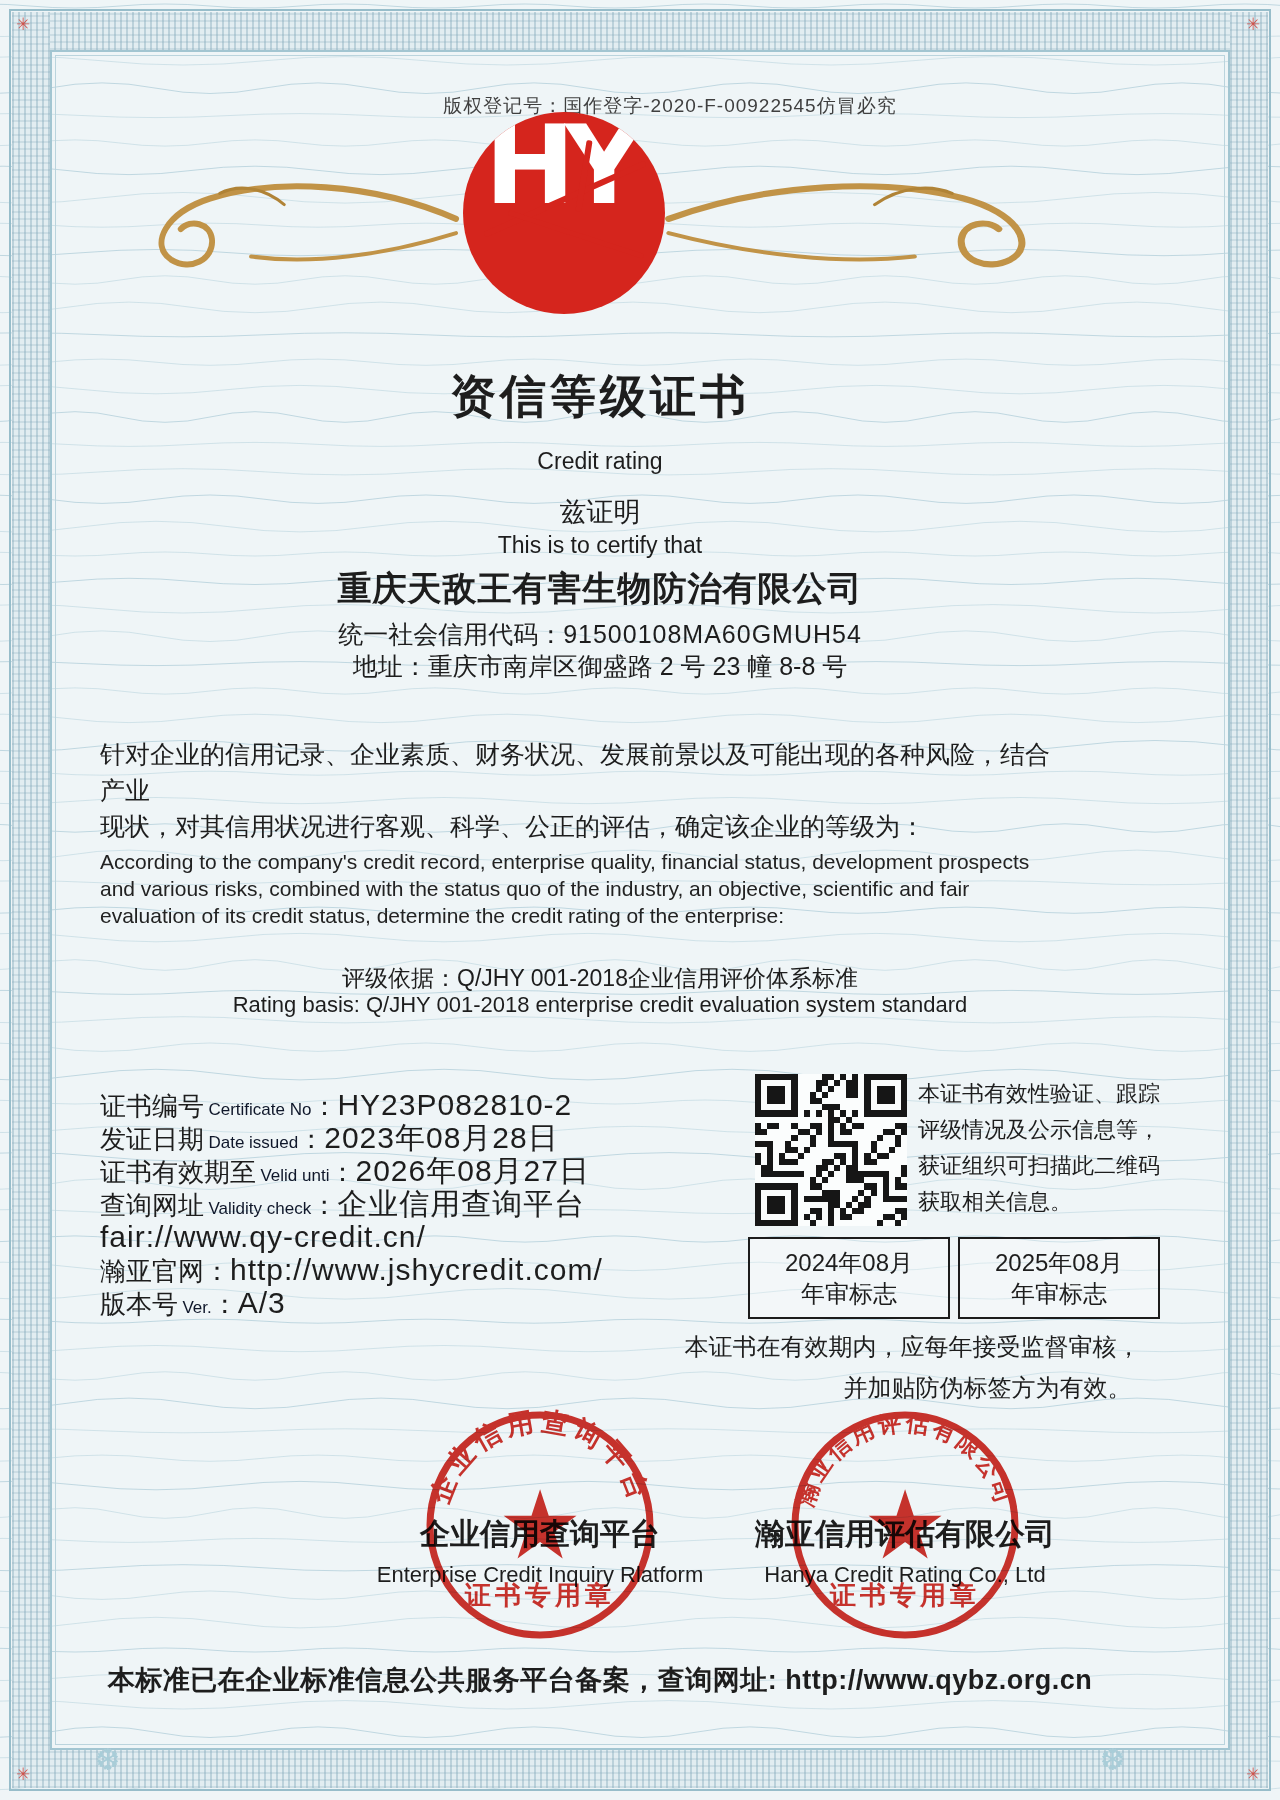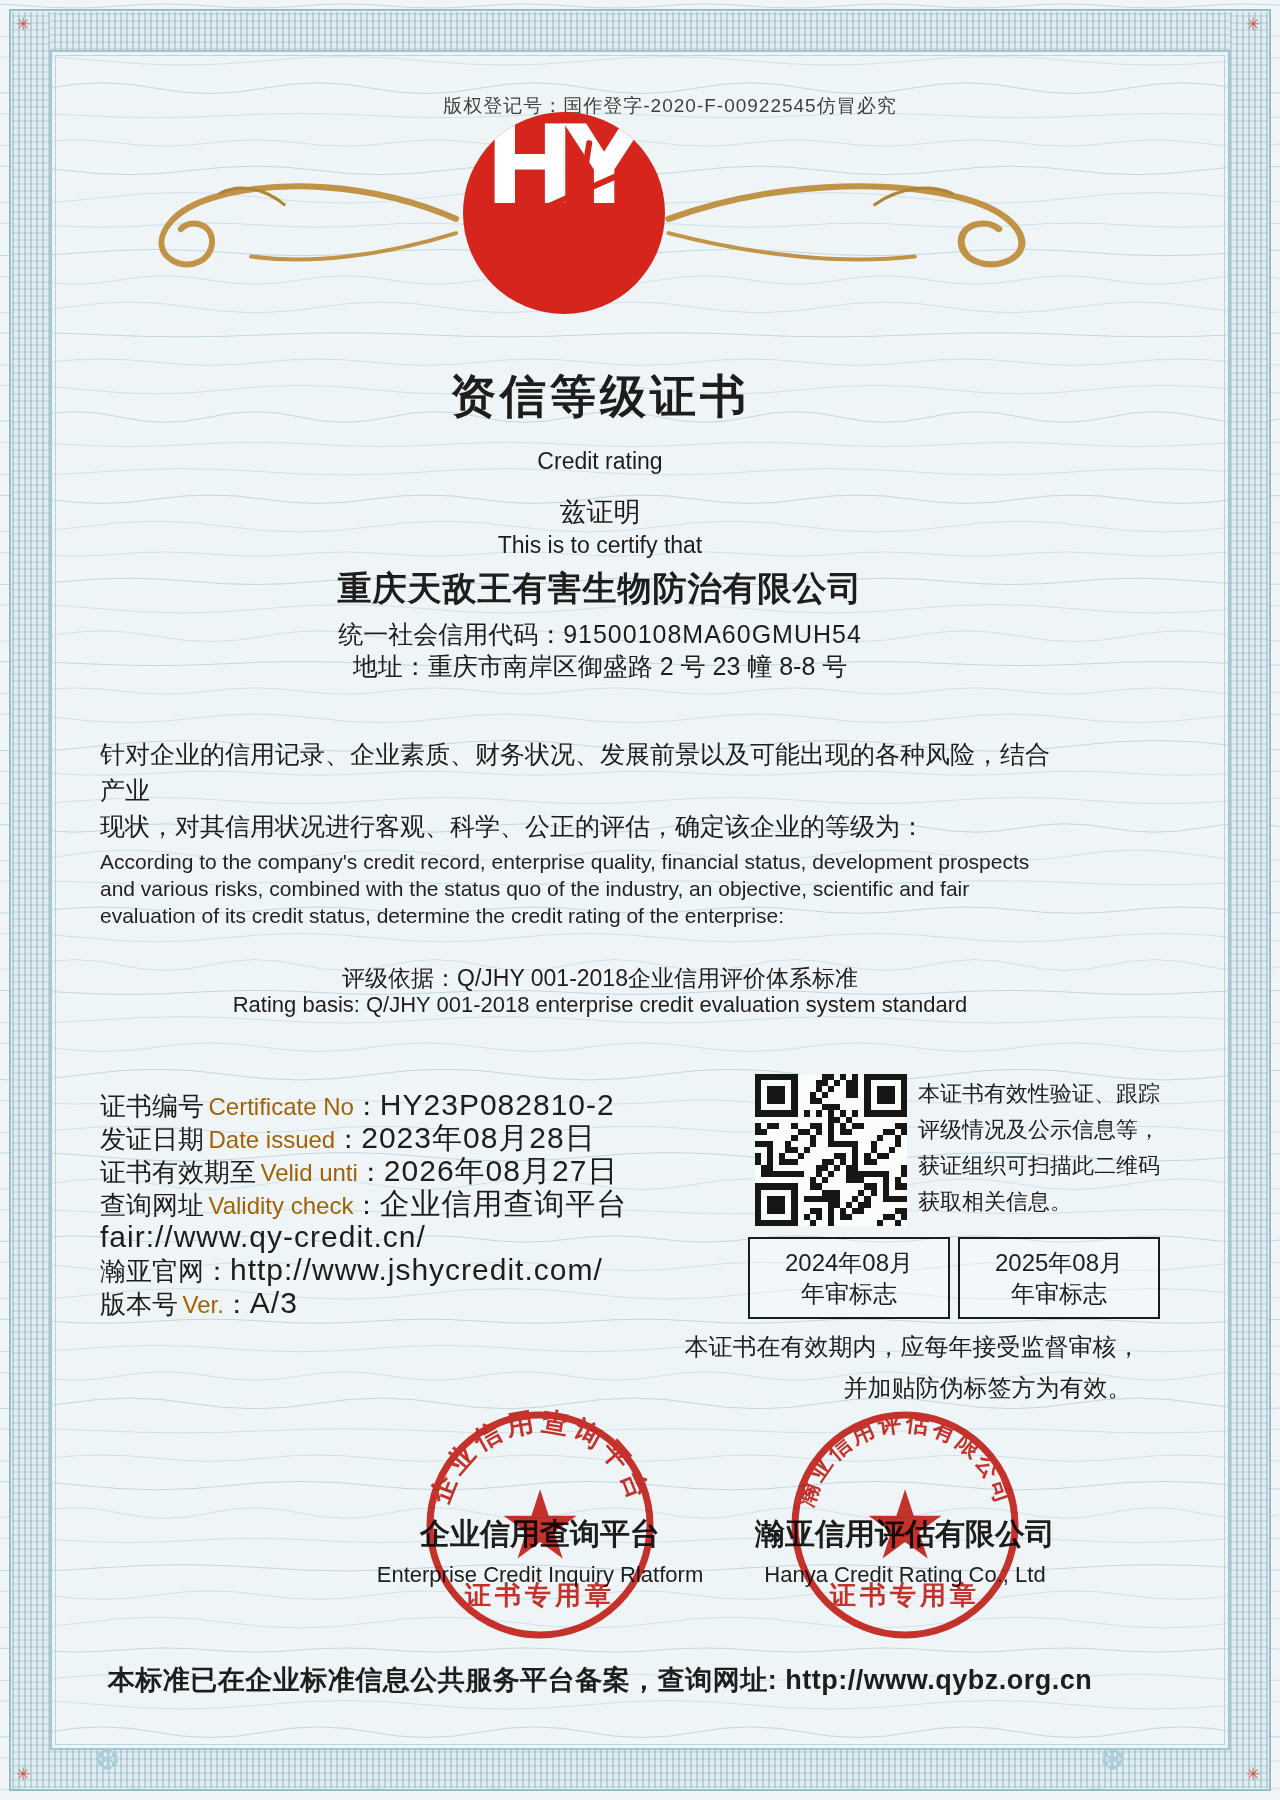--- a/index.html
+++ b/index.html
@@ -49,21 +49,21 @@
   .st-zh{font-size:25px;line-height:36px;display:block;}
   .st-en{font-size:21px;line-height:27px;margin-top:4px;color:#222;}
   
   .t-aaa{top:886px;font-size:60px;font-weight:800;color:#d5251d;letter-spacing:1px;}
   .t-basis-zh{top:963px;font-size:23px;}
   .t-basis-en{top:992px;font-size:22px;}
   
   .details{position:absolute;left:100px;top:1088px;z-index:3;}
   .drow{height:33px;line-height:33px;white-space:nowrap;}
   .drow .zh{font-size:26px;}
-  .drow .en{font-size:24px;color:#a16207;}
+  .drow .en{font-size:17px;color:#0f172a;}
   .drow .val{font-size:30px;}
   
   .qr-wrap{position:absolute;left:755px;top:1074px;width:152px;height:152px;background:#fbfdfd;z-index:3;}
   #qr-svg{width:152px;height:152px;display:block;shape-rendering:crispEdges;}
   .qr-note{position:absolute;left:918px;top:1076px;width:252px;font-size:22px;line-height:36px;z-index:3;text-align:left;}
   
   .audit{position:absolute;top:1237px;width:202px;height:82px;border:2px solid #1c1c1c;box-sizing:border-box;
          text-align:center;font-size:24px;padding-top:8px;line-height:31px;z-index:3;background:rgba(255,255,255,.25);}
   .audit-1{left:748px;} .audit-2{left:958px;}
   .supervision{position:absolute;left:660px;top:1326px;width:505px;text-align:center;font-size:24px;line-height:41px;z-index:3;}

